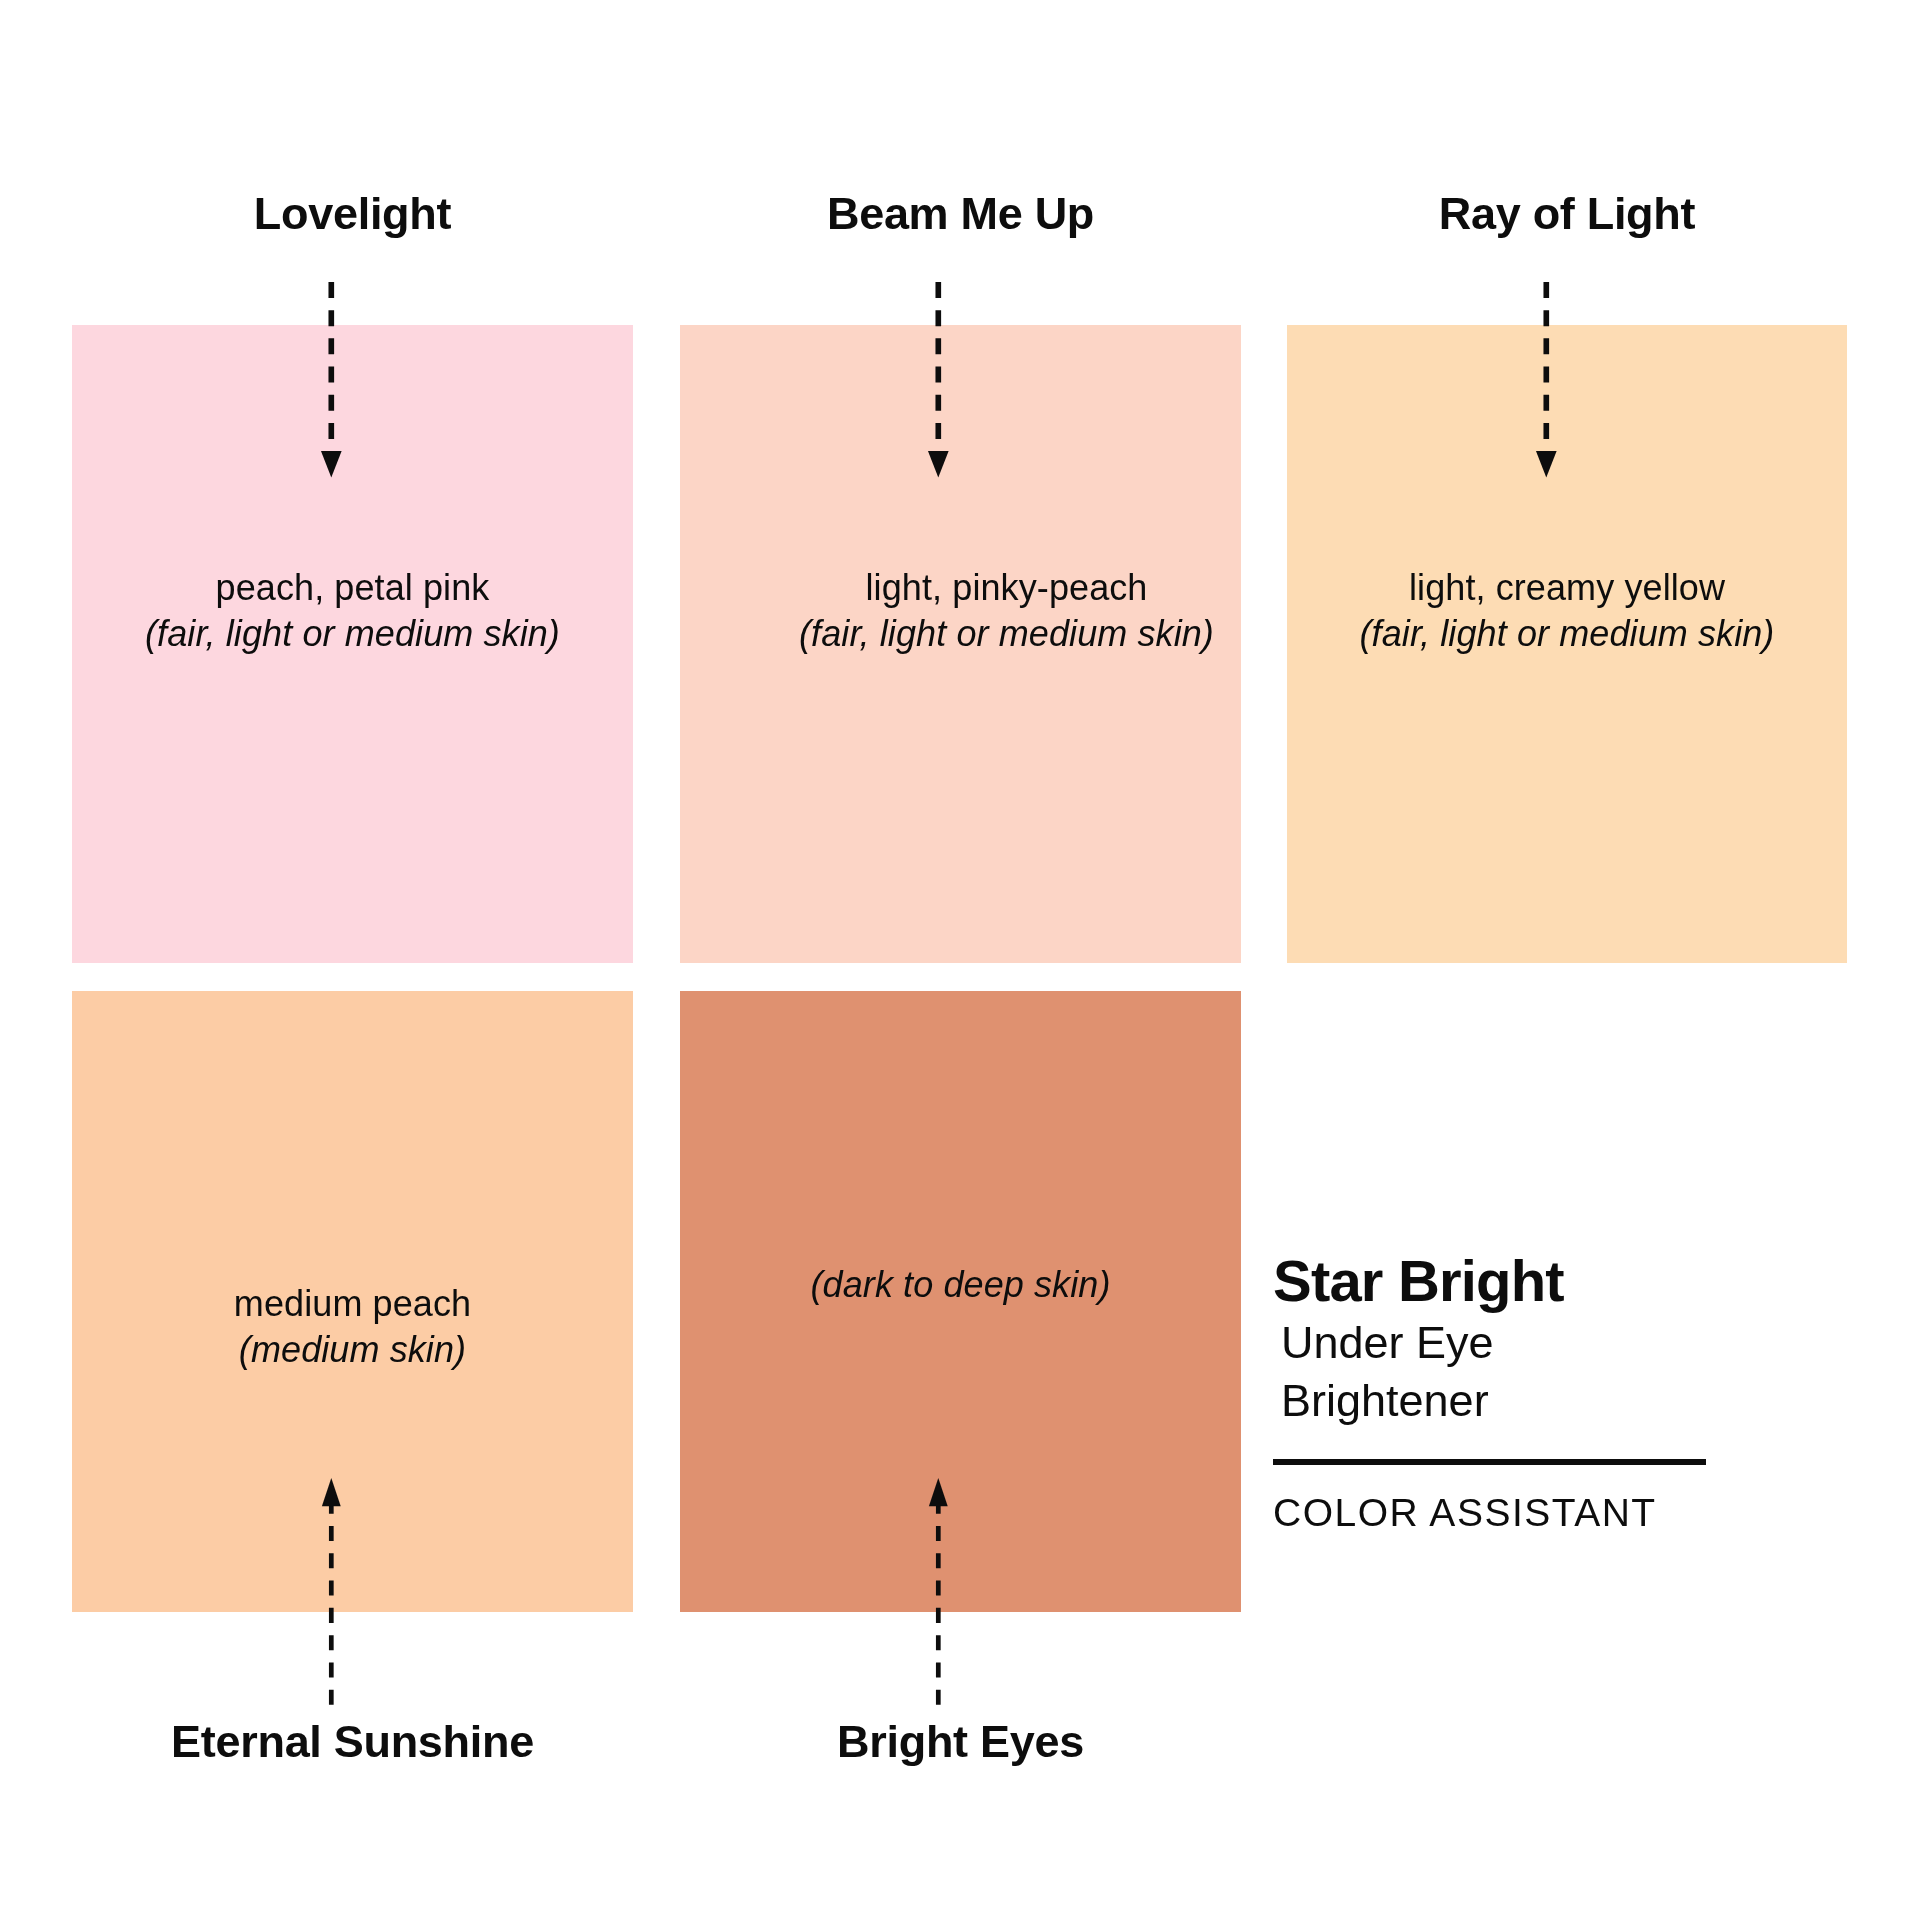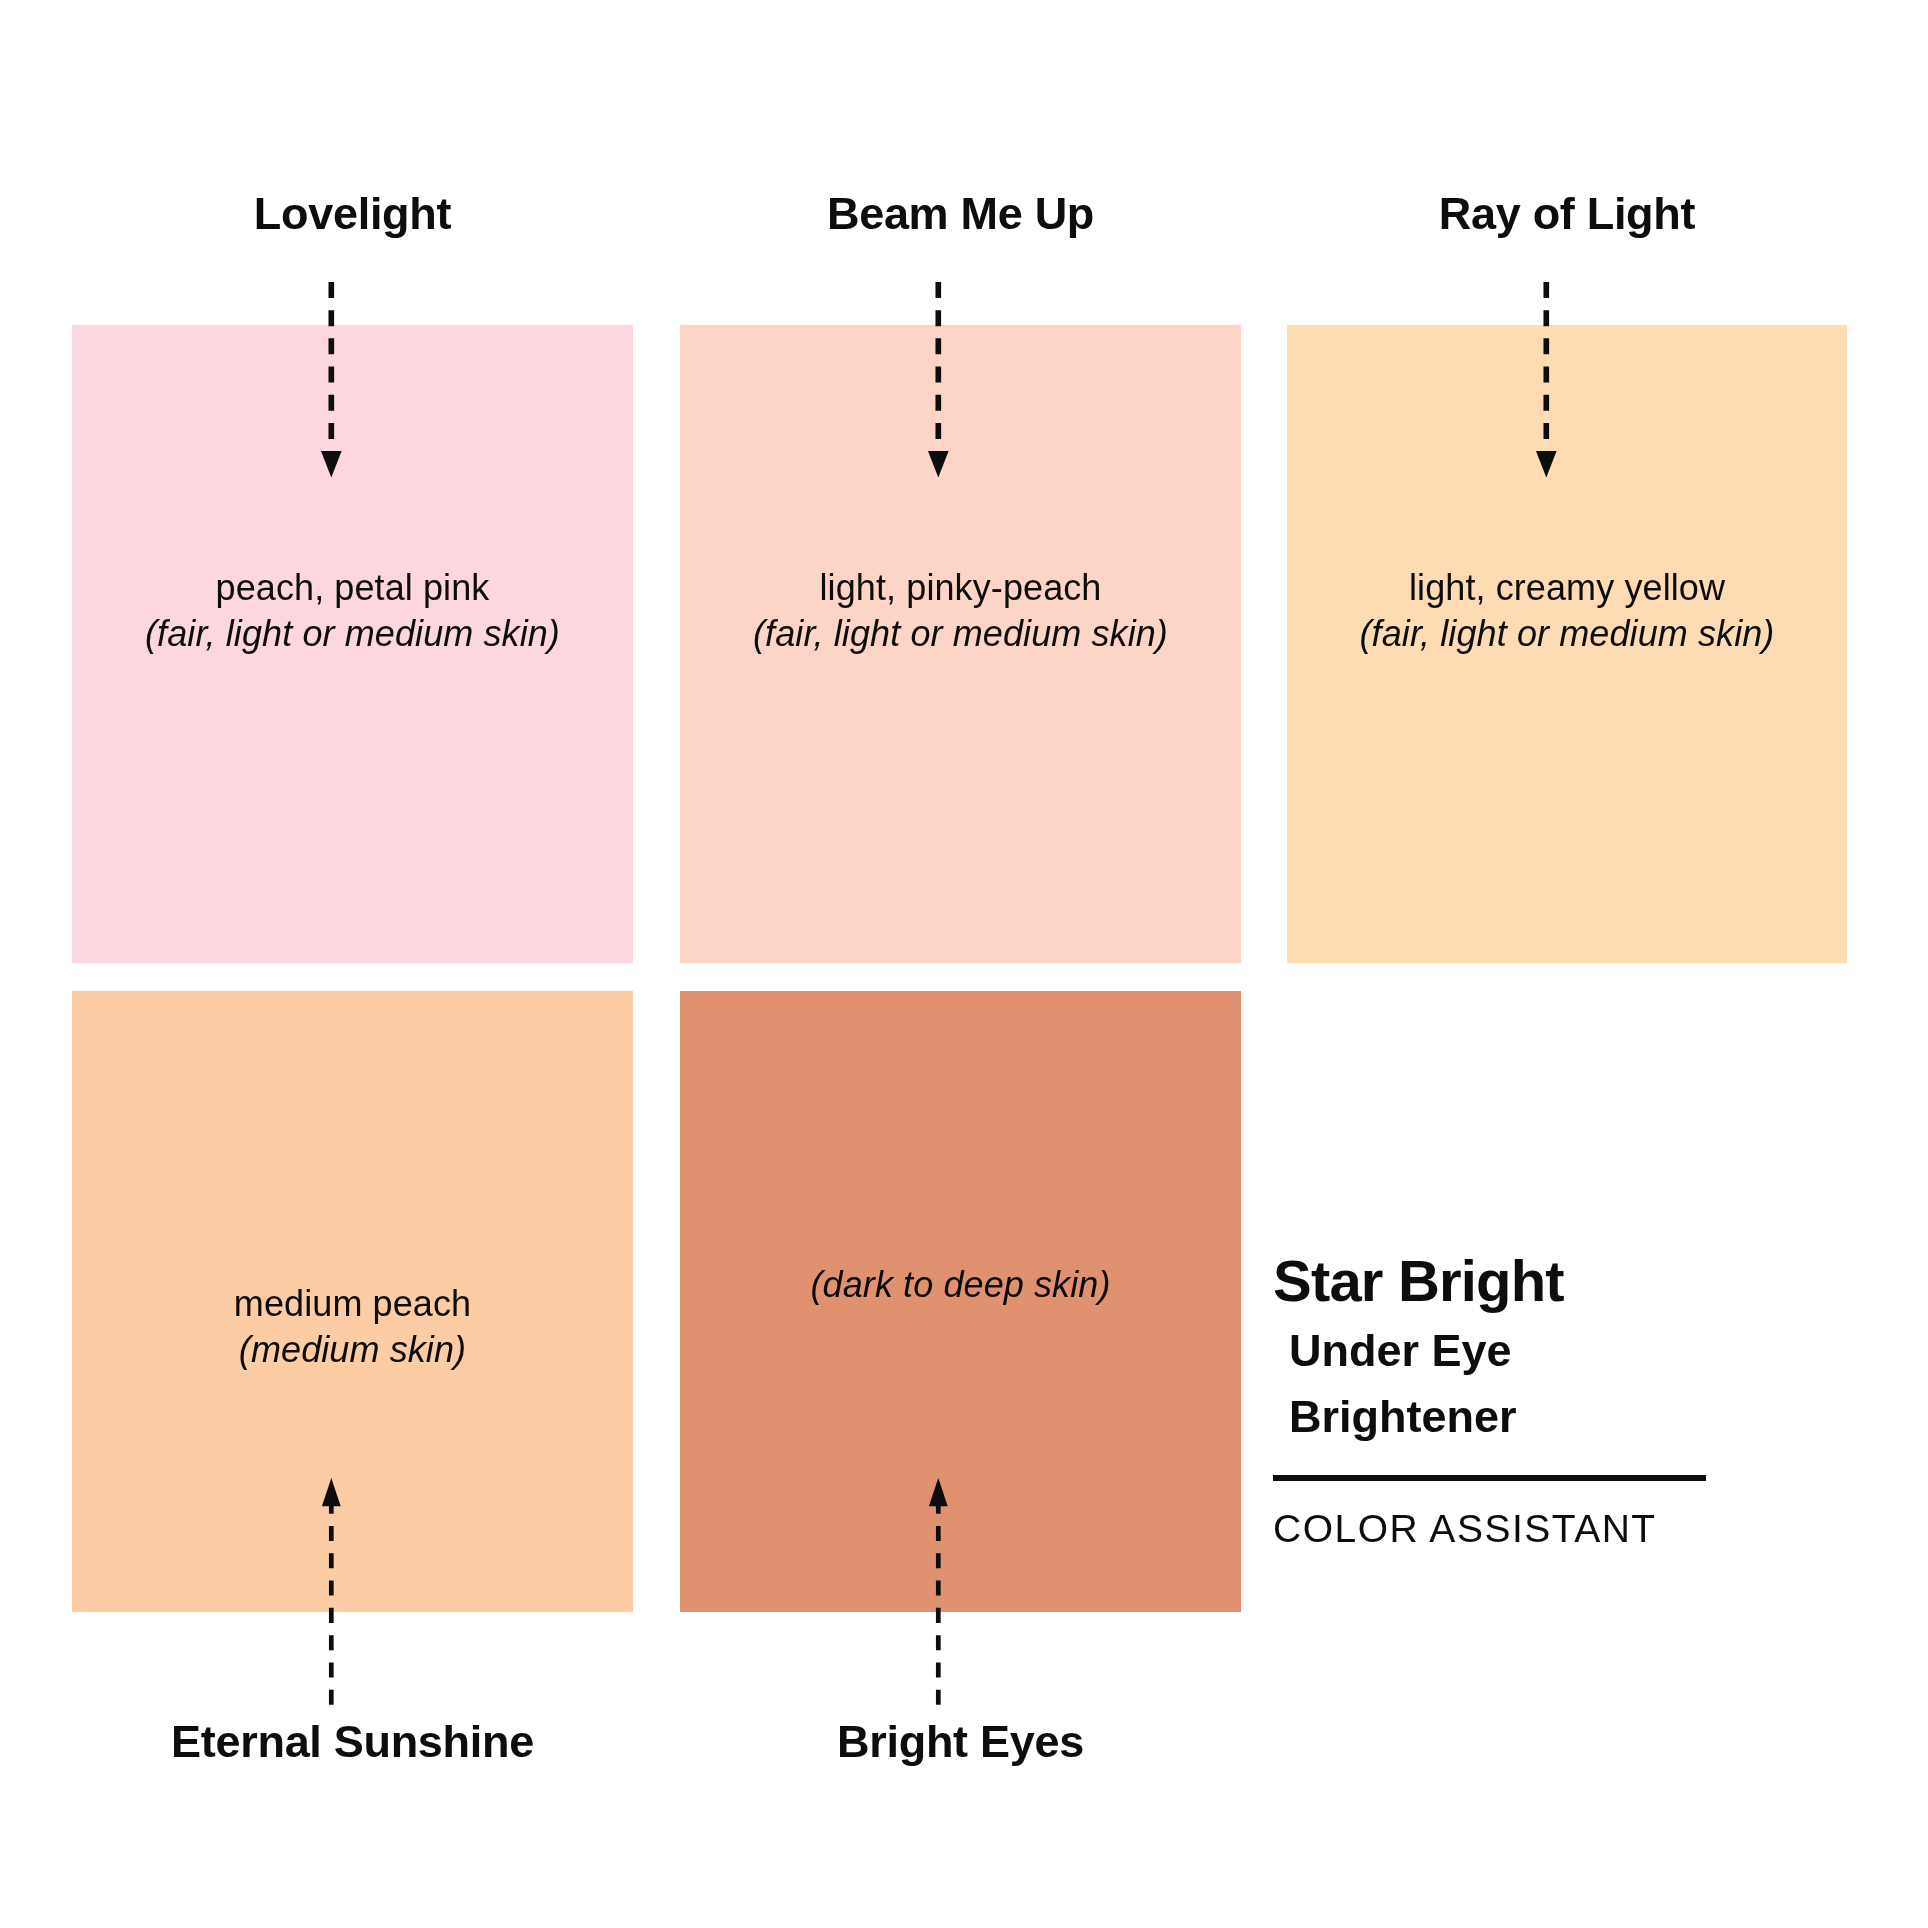--- a/index.html
+++ b/index.html
@@ -42,21 +42,21 @@
   }
   .desc .shade {
     display: block;
     font-style: normal;
   }
   .desc .skin {
     display: block;
     font-style: italic;
   }
   .desc-1 { left: 72px;   top: 565px;  width: 561px; }
-  .desc-2 { left: 680px;  top: 565px;  width: 561px; }
+  .desc-2 { left: 680px;  top: 565px;  width: 561px; padding-left: 46px; }
   .desc-3 { left: 1287px; top: 565px;  width: 560px; }
   .desc-4 { left: 72px;   top: 1262px; width: 561px; margin-top: 19px; }
   .desc-5 { left: 680px;  top: 1262px; width: 561px; }
 
   
   .name-label {
     position: absolute;
     text-align: center;
     font-weight: bold;
     font-size: 45px;
@@ -89,23 +89,23 @@
   }
   .info-title {
     font-size: 58px;
     font-weight: bold;
     letter-spacing: -0.8px;
     line-height: 1.0;
     margin: 0 0 5.6px 0;
   }
   .info-sub {
     font-size: 45px;
-    font-weight: bold;
+    font-weight: normal;
     line-height: 1.12;
-    margin: 16px;
+    margin: 8px;
   }
   .info-rule {
     margin-top: 32px;
     height: 6.6px;
     background: #0d0d0d;
     width: 433px;
   }
   .info-kicker {
     margin-top: 26px;
     font-size: 39px;

